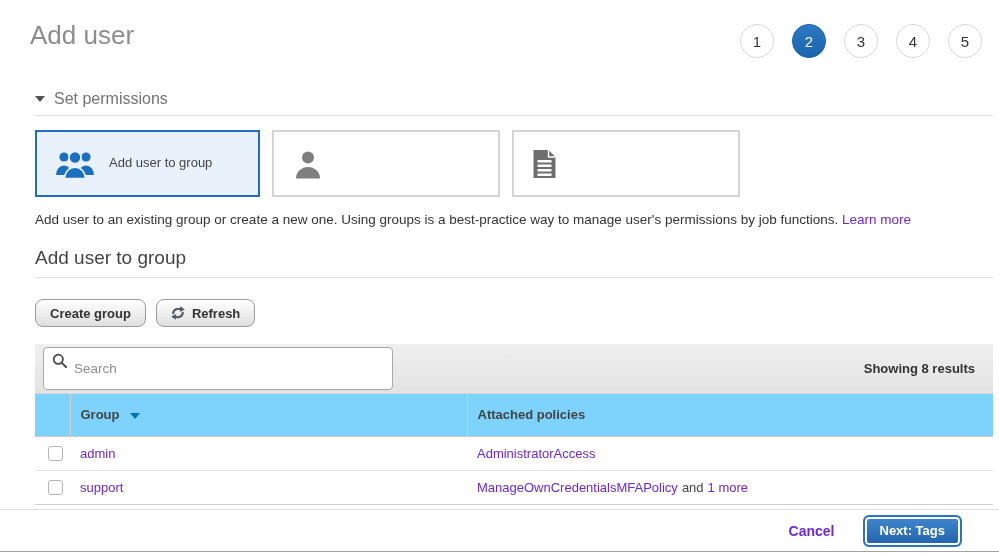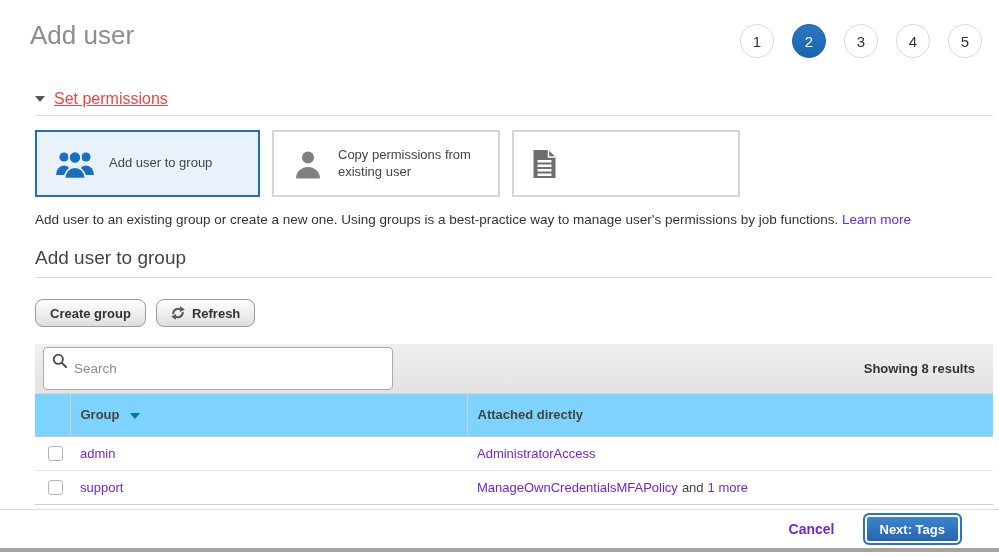--- a/index.html
+++ b/index.html
@@ -37,23 +37,22 @@
   .step.active {
     background: linear-gradient(#2b78c4, #1b64ad);
     border-color: #1b64ad;
     color: #fff;
   }
   
   .content { margin: 0 6px 0 35px; }
   .section-head {
     margin-top: 40px;
     display: flex; align-items: center;
-    font-size: 16px; color: #ef4444;
-    cursor: pointer;
-    text-decoration: underline;
+    font-size: 16px; color: #737373;
+    cursor: pointer;
   }
   .caret-down {
     width: 0; height: 0;
     border-left: 5px solid transparent;
     border-right: 5px solid transparent;
     border-top: 6px solid #555;
     margin-right: 9px;
     display: inline-block;
   }
   .divider { border: none; border-top: 1px solid #ddd; margin-top: 7px; }
@@ -153,21 +152,21 @@
     vertical-align: middle;
   }
   .joiner { color: #444; margin: 0 4px; }
   
   .footer {
     position: absolute;
     left: 0; right: 0; bottom: 5px;
     height: 43px;
     background: #fff;
     border-top: 1px solid #ddd;
-    border-bottom: 4px solid #a3a3a3;
+    border-bottom: 1px solid #a3a3a3;
     display: flex; align-items: center; justify-content: flex-end;
     padding-right: 37px;
   }
   .cancel-link { font-size: 14px; font-weight: bold; margin-right: 28px; }
   .btn-prev {
     height: 30px; padding: 0 16px; border-radius: 5px;
     font-size: 13px; font-weight: bold; color: #333;
     background: linear-gradient(#fdfdfd, #dcdcdc);
     border: 1px solid #989898;
     cursor: pointer; margin-right: 12px;
@@ -226,21 +225,20 @@
       </div>
       <div class="card card-2">
         <span class="card-icon">
           <svg width="32" height="30" viewBox="0 0 30 30">
             <g fill="#7f7f7f">
               <circle cx="15" cy="8.5" r="6"></circle>
               <path d="M3 29.5 a12 11.5 0 0 1 24 0 z"></path>
             </g>
           </svg>
         </span>
-        <span class="card-label">Copy permissions from existing user</span>
       </div>
       <div class="card card-3">
         <span class="card-icon">
           <svg width="25" height="30" viewBox="0 0 24 30">
             <path d="M1 1 h15 l7 7 v21 h-22 z" fill="#6e6e6e"></path>
             <path d="M16 1 v7 h7" fill="none" stroke="#fff" stroke-width="1.4"></path>
             <rect x="5" y="11" width="14" height="2.5" fill="#fff"></rect>
             <rect x="5" y="15.5" width="14" height="2.5" fill="#fff"></rect>
             <rect x="5" y="20" width="14" height="2.5" fill="#fff"></rect>
             <rect x="5" y="24.5" width="14" height="2.5" fill="#fff"></rect>
@@ -291,21 +289,21 @@
             <col>
           </colgroup>
         <thead>
           <tr>
             <th></th>
             <th>
               <span>Group</span>
               <span class="sort-caret"></span>
             </th>
             <th>
-              <span>Attached directly</span>
+              <span>Attached policies</span>
             </th>
           </tr>
         </thead>
         <tbody>
           <tr>
             <td class="check-cell">
               <input type="checkbox" class="row-checkbox" style="">
             </td>
             <td>
               <a class="link">admin</a>

